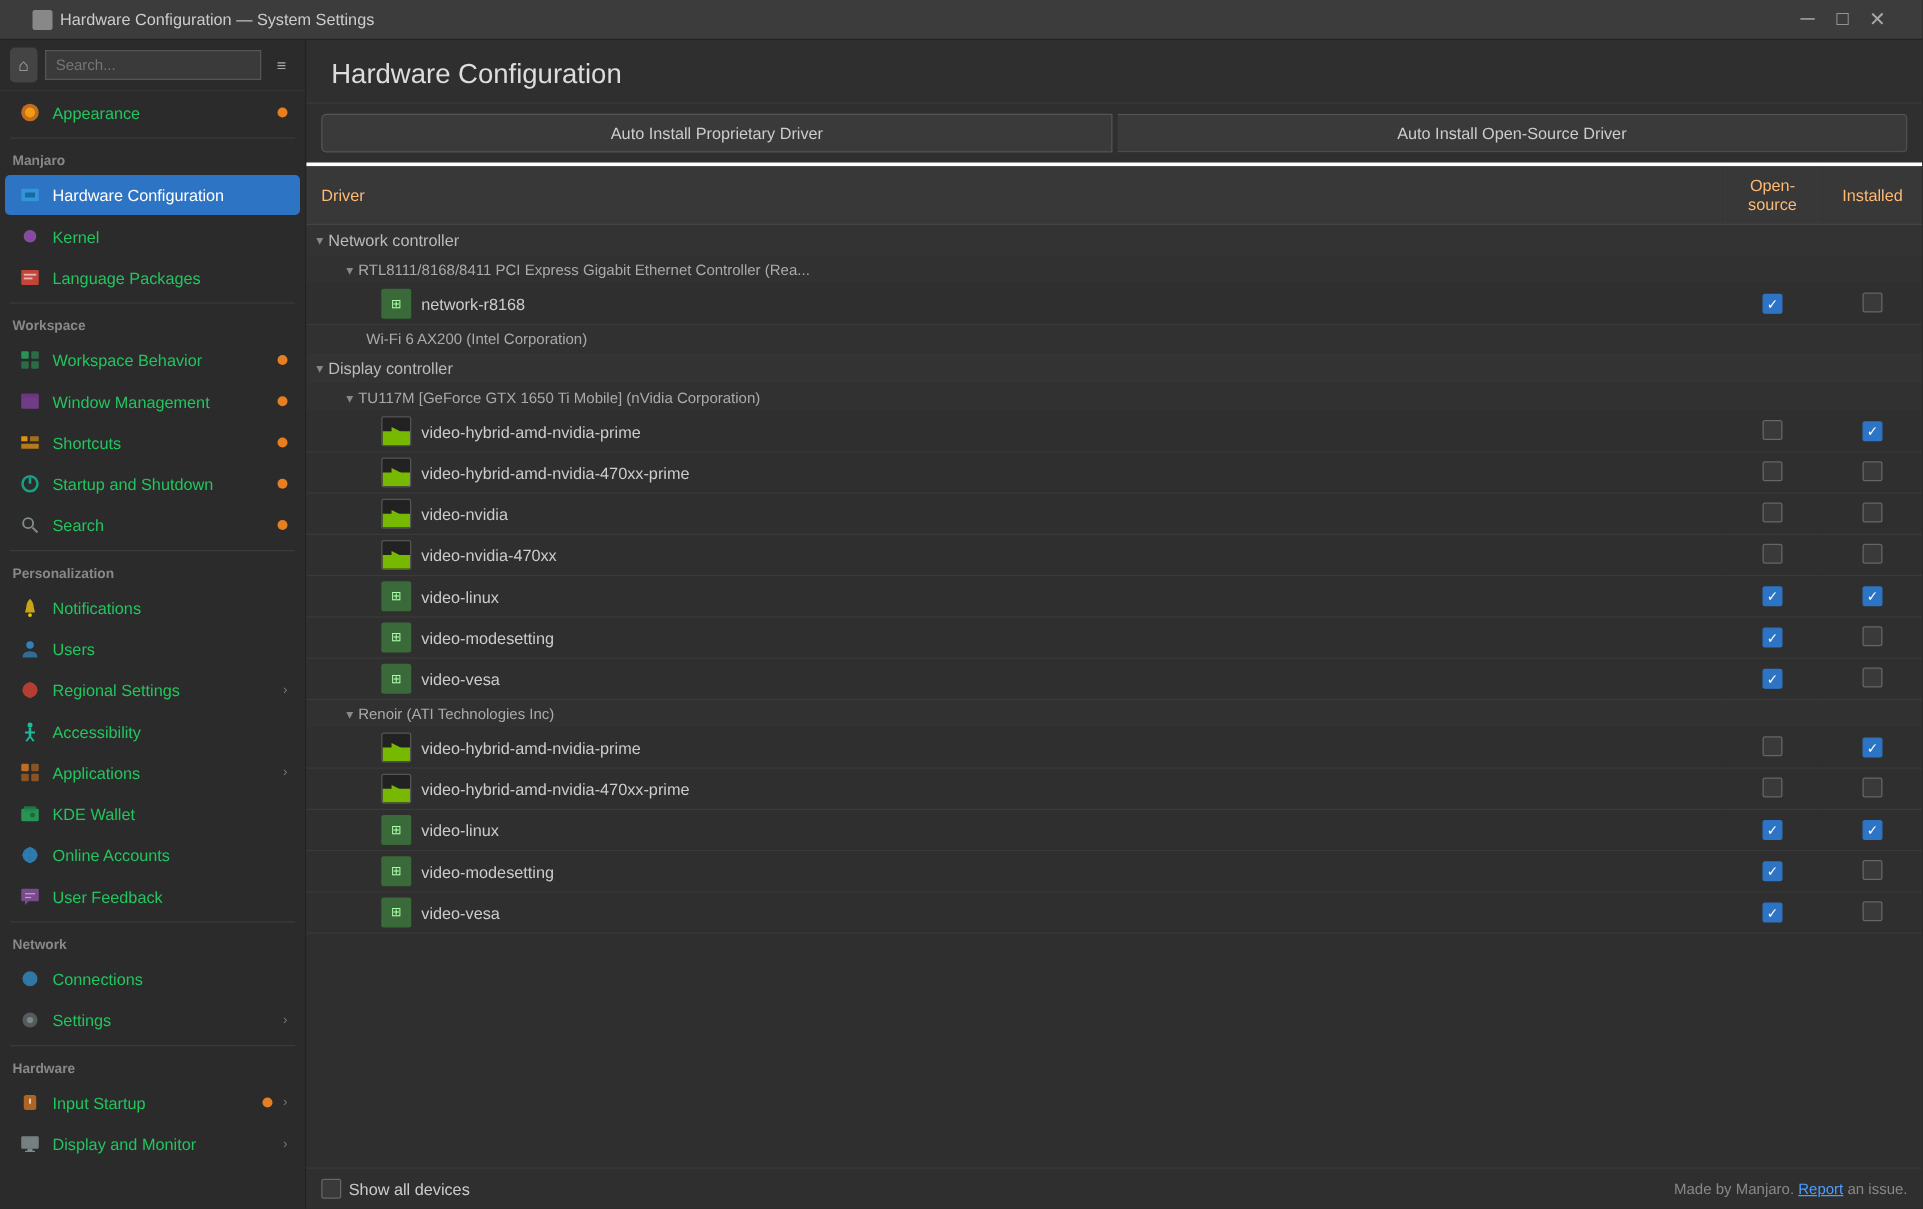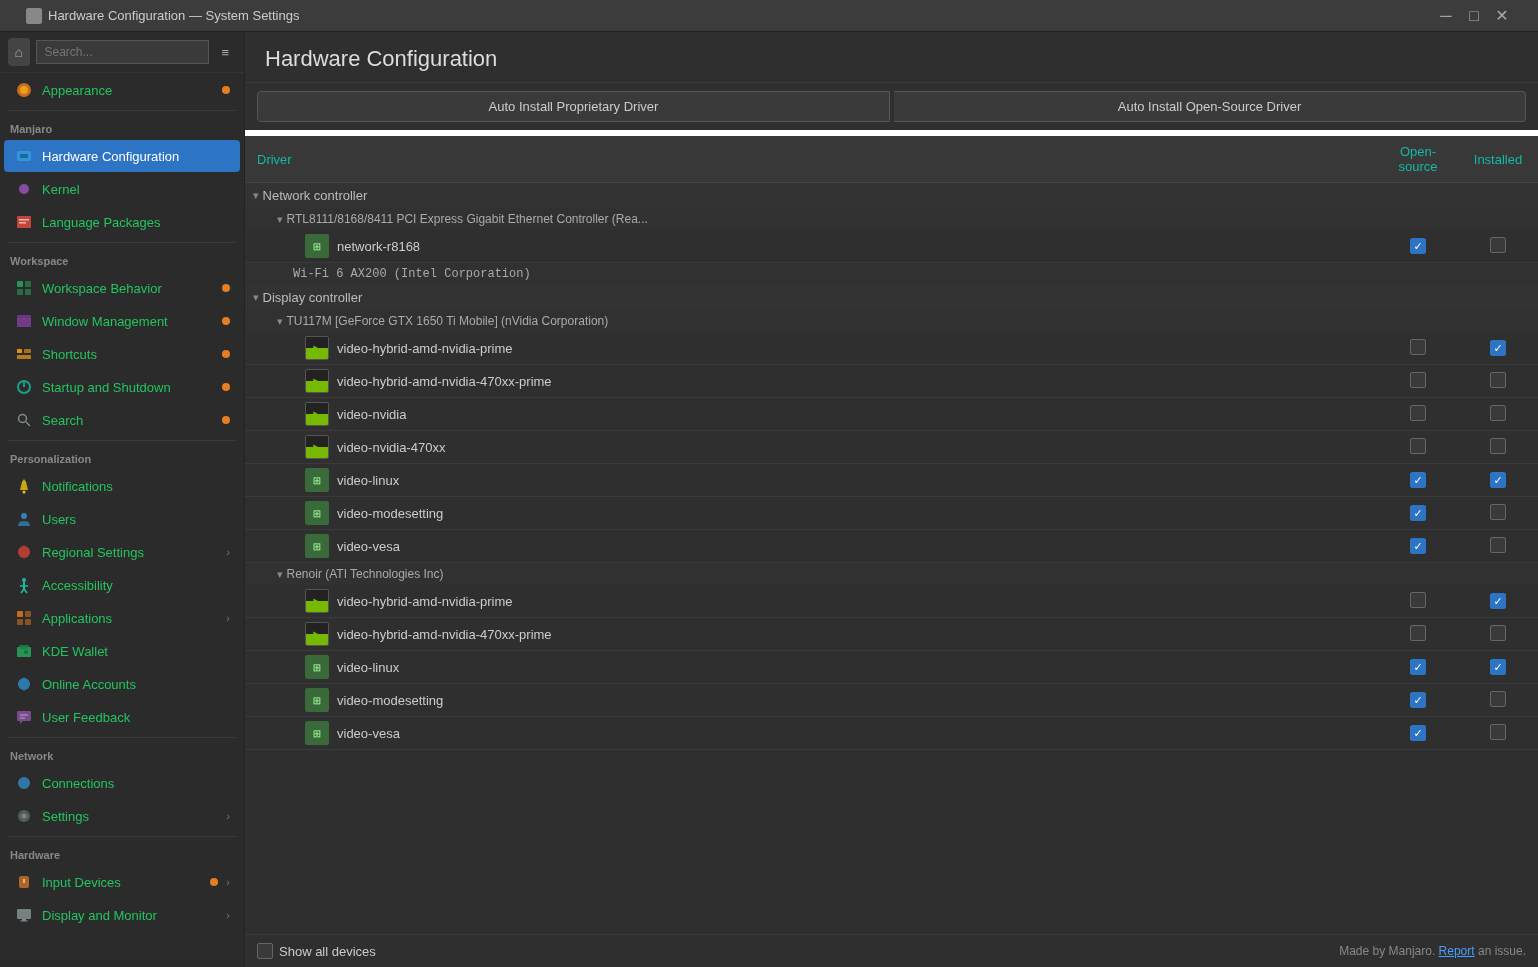--- a/index.html
+++ b/index.html
@@ -184,21 +184,21 @@
       font-size: 22px;
       font-weight: 300;
       color: #ddd;
     }
 
     
     .toolbar {
       display: flex;
       padding: 8px 12px;
       gap: 4px;
-      border-bottom: 6px solid #ffffff;
+      border-bottom: 3px solid #ffffff;
       flex-shrink: 0;
       justify-content: space-between;
     }
     .toolbar-btn {
       flex: 1;
       padding: 7px 12px;
       background: #3a3a3a;
       border: 1px solid #555;
       color: #ccc;
       cursor: pointer;
@@ -222,21 +222,21 @@
       width: 100%;
       border-collapse: collapse;
     }
     .driver-table thead tr {
       background: #383838;
       border-bottom: 1px solid #444;
     }
     .driver-table thead th {
       padding: 8px 12px;
       text-align: left;
-      color: #14b8a6;
+      color: #fdba74;
       font-weight: 500;
       font-size: 13px;
     }
     .driver-table thead th:nth-child(2),
     .driver-table thead th:nth-child(3) {
       width: 80px;
       text-align: center;
     }
     .driver-name-cell {
       display: flex;
@@ -614,21 +614,21 @@
       <div class="sidebar-divider"></div>
       <div class="sidebar-section-label">Hardware</div>
 
       <div class="sidebar-item">
         <div class="sidebar-item-icon">
           <svg width="18" height="18" viewBox="0 0 18 18">
               <rect x="4" y="3" width="10" height="12" rx="2" fill="#e67e22" opacity="0.7"></rect>
               <line x1="9" y1="6" x2="9" y2="10" stroke="#fff" stroke-width="1.5" opacity="0.7"></line>
             </svg>
         </div>
-        <span class="sidebar-item-label">Input Devices</span>
+        <span class="sidebar-item-label">Input Startup</span>
         <div class="sidebar-badge"></div>
         <span class="sidebar-arrow">›</span>
       </div>
 
       <div class="sidebar-item">
         <div class="sidebar-item-icon">
           <svg width="18" height="18" viewBox="0 0 18 18">
               <rect x="2" y="3" width="14" height="10" rx="1" fill="#95a5a6" opacity="0.7"></rect>
               <rect x="7" y="13" width="4" height="2" fill="#7f8c8d"></rect>
               <line x1="5" y1="15" x2="13" y2="15" stroke="#7f8c8d" stroke-width="1"></line>
@@ -689,21 +689,21 @@
                 <div class="driver-name-cell" style="padding-left: 52px;">
                   <span class="pcb-icon">⊞</span>
                   <span>network-r8168</span>
                 </div>
               </td>
               <td class="checkbox-cell"><div class="cb checked"></div></td>
               <td class="checkbox-cell"><div class="cb"></div></td>
             </tr>
             <tr class="subcategory-row">
               <td colspan="3">
-                <div class="group-label-cell tree-indent-1" style="padding-left: 24px; font-family: Liberation Mono, monospace;">
+                <div class="group-label-cell tree-indent-1" style="padding-left: 24px;">
                   <span style="width: 16px; display: inline-block;"></span>
                   <span>Wi-Fi 6 AX200 (Intel Corporation)</span>
                 </div>
               </td>
             </tr>
             <tr class="category-row">
               <td colspan="3">
                 <div class="group-label-cell">
                   <span class="expand-arrow">▾</span>
                   <span>Display controller</span>

